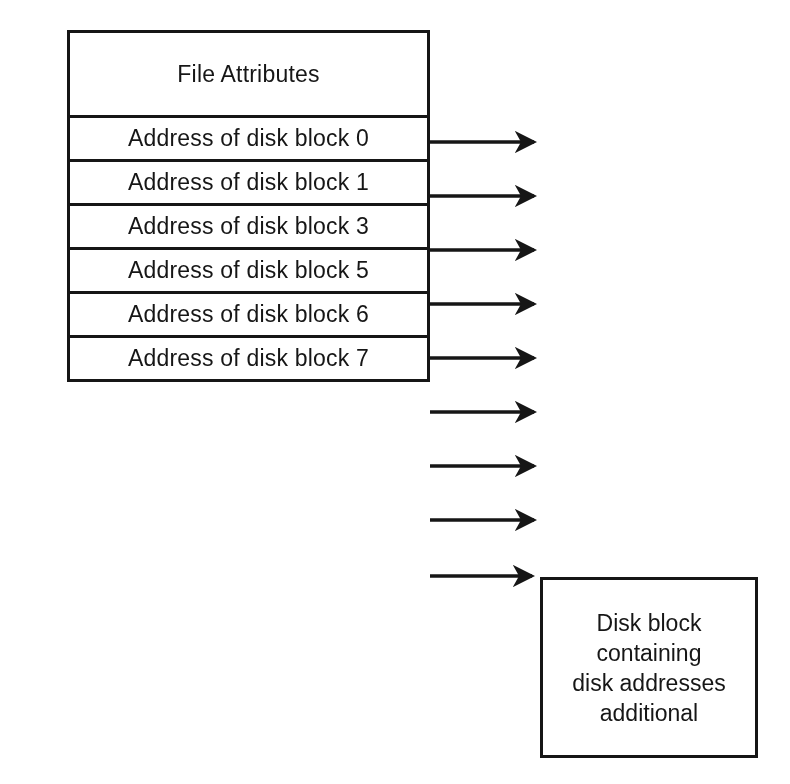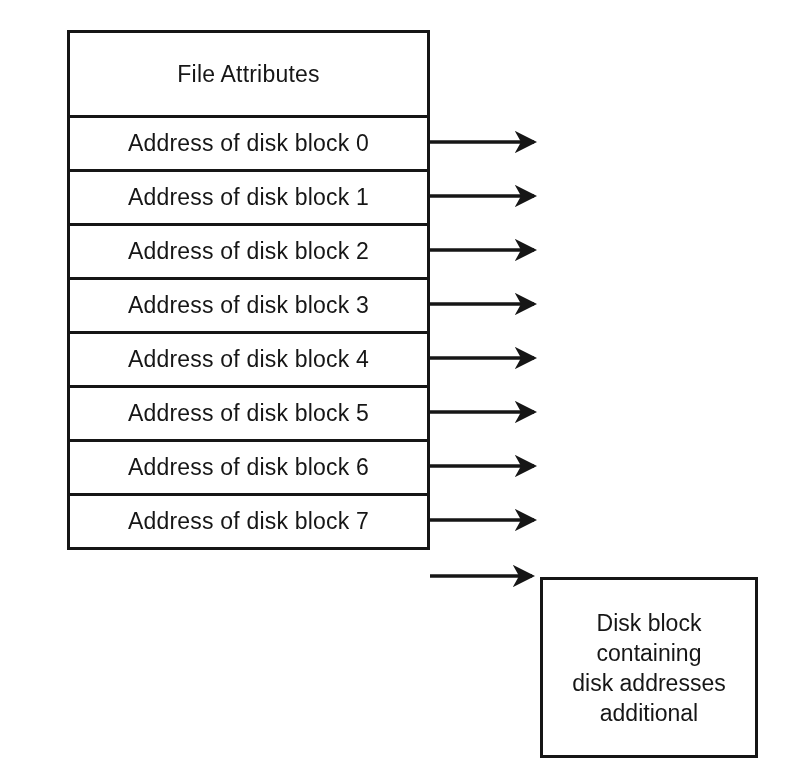--- a/index.html
+++ b/index.html
@@ -31,21 +31,21 @@
     justify-content: center;
     font-size: 23px;
     letter-spacing: 0.2px;
     box-sizing: border-box;
     white-space: nowrap;
   }
   .cell.header {
     height: 82px;
   }
   .cell.row {
-    height: 54px;
+    height: 44px;
     border-top: 3px solid #161616;
   }
   .arrow-layer {
     position: absolute;
     left: 0;
     top: 0;
     width: 790px;
     height: 784px;
     pointer-events: none;
   }
@@ -69,23 +69,21 @@
 </style>
 </head>
 <body>
 
 <div class="canvas">
 
   <div class="inode-table">
     <div class="cell header">File Attributes</div>
     <div class="cell row">Address of disk block 0</div>
     <div class="cell row">Address of disk block 1</div>
-    <div class="cell row">Address of disk block 2</div>
     <div class="cell row">Address of disk block 3</div>
-    <div class="cell row">Address of disk block 4</div>
     <div class="cell row">Address of disk block 5</div>
     <div class="cell row">Address of disk block 6</div>
     <div class="cell row">Address of disk block 7</div>
   </div>
 
   <svg class="arrow-layer" width="790" height="784" viewBox="0 0 790 784" xmlns="http://www.w3.org/2000/svg">
     <defs>
       <marker id="ah" viewBox="0 0 10 10" refX="8.6" refY="5" markerWidth="6.6" markerHeight="6.6" orient="auto">
         <path d="M 0 0 L 10 5 L 0 10 L 2.8 5 Z" fill="#161616"></path>
       </marker>

